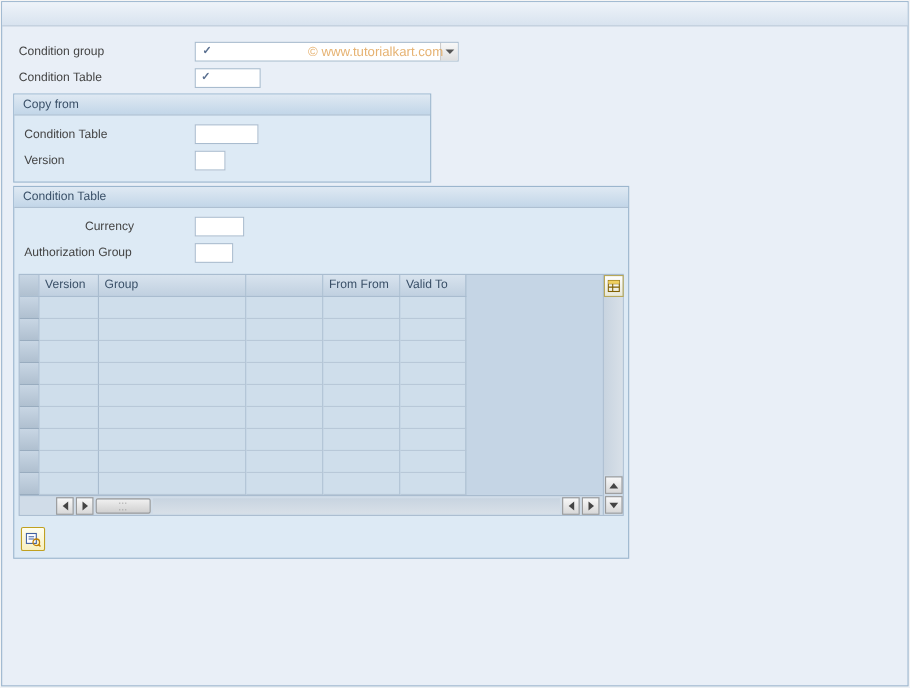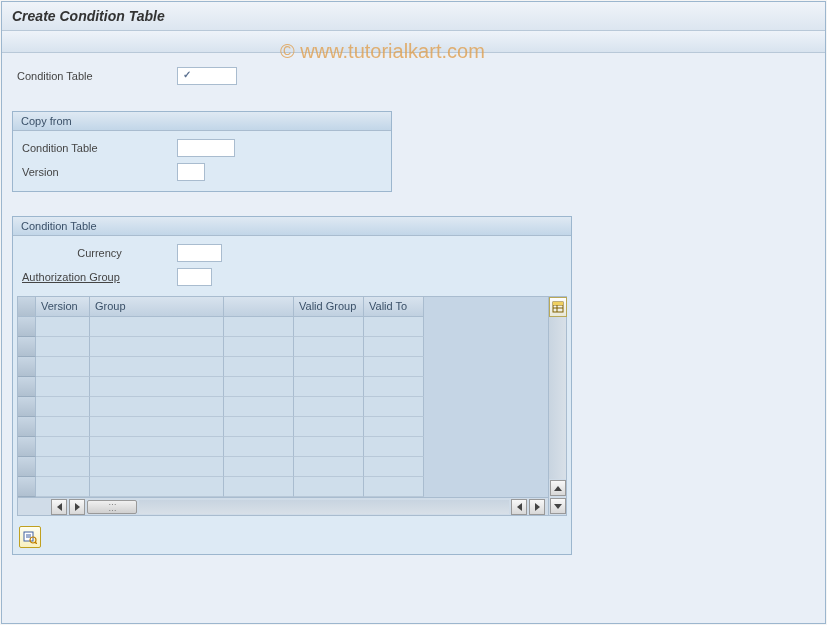--- a/index.html
+++ b/index.html
@@ -31,21 +31,21 @@
     .toolbar-strip {
       height: 22px;
       background: linear-gradient(to bottom, #eef3f9, #d8e3ef);
       border-bottom: 1px solid #b8c8d8;
     }
     .watermark {
       position: absolute;
       top: 40px;
       left: 280px;
       color: #e0a050;
-      font-size: 20px;
+      font-size: 12px;
       font-weight: normal;
       opacity: 0.8;
       z-index: 100;
       pointer-events: none;
     }
     .content-area {
       padding: 12px 10px;
     }
     .form-row {
       display: flex;
@@ -108,21 +108,21 @@
     }
     .dropdown-arrow::after {
       content: "";
       border-left: 4px solid transparent;
       border-right: 4px solid transparent;
       border-top: 4px solid #555;
     }
     .group-box {
       border: 1px solid #9cb6ce;
       background: #ddeaf5;
-      margin-top: 24px;
+      margin-top: 3px;
     }
     .group-title {
       background: linear-gradient(to bottom, #dfe9f3, #c2d6e8);
       border-bottom: 1px solid #a9bccf;
       padding: 3px 8px;
       color: #3a5068;
       font-size: 11px;
     }
     .group-content {
       padding: 6px 4px;
@@ -250,29 +250,36 @@
     .col-version { width: 54px; }
     .col-status { width: 134px; }
     .col-validfrom { width: 70px; }
     .col-validto { width: 60px; }
     .col-blank { width: 70px; }
   </style>
 </head>
 <body>
 
 <div class="main-container">
-  <div class="title-bar">
-    <span>Create Condition Table</span>
-  </div>
   <div class="toolbar-strip"></div>
 
   <div class="watermark">© www.tutorialkart.com</div>
 
   <div class="content-area">
 
+    <div class="form-row">
+      <div class="form-label">Condition group</div>
+      <div class="dropdown">
+        <div class="dropdown-body">
+          <span class="req-icon"></span>
+          <span></span>
+        </div>
+        <div class="dropdown-arrow"></div>
+      </div>
+    </div>
 
     <div class="form-row">
       <div class="form-label">Condition Table</div>
       <div style="position:relative;">
         <input class="text-input required" style="width: 60px; padding-left: 16px;" value="">
         <span class="req-icon" style="position:absolute;left:3px;top:4px;"></span>
       </div>
     </div>
 
 
@@ -291,32 +298,32 @@
     </div>
 
     <div class="group-box condition-table-box">
       <div class="group-title">Condition Table</div>
       <div class="group-content">
         <div class="form-row">
           <div class="form-label" style="width:160px;text-align:center;">Currency</div>
           <input class="text-input" style="width: 45px;" value="">
         </div>
         <div class="form-row">
-          <div class="form-label" style="width:160px;text-decoration:underline;">Authorization Group</div>
+          <div class="form-label" style="width:160px;">Authorization Group</div>
           <input class="text-input" style="width: 35px;" value="">
         </div>
 
         <div class="grid-container">
           <div class="grid-main">
             <div class="grid-header-row">
               <div class="grid-corner"></div>
               <div class="grid-header-cell col-version">Version</div>
               <div class="grid-header-cell col-status">Group</div>
               <div class="grid-header-cell col-blank"></div>
-              <div class="grid-header-cell col-validfrom">Valid Group</div>
+              <div class="grid-header-cell col-validfrom">From From</div>
               <div class="grid-header-cell col-validto">Valid To</div>
             </div>
             <div class="grid-body" id="grid-body">
                 <div class="grid-data-row">
                   <div class="grid-row-header"></div>
                   <div class="grid-cell col-version"></div>
                   <div class="grid-cell col-status"></div>
                   <div class="grid-cell col-blank"></div>
                   <div class="grid-cell col-validfrom"></div>
                   <div class="grid-cell col-validto"></div>

